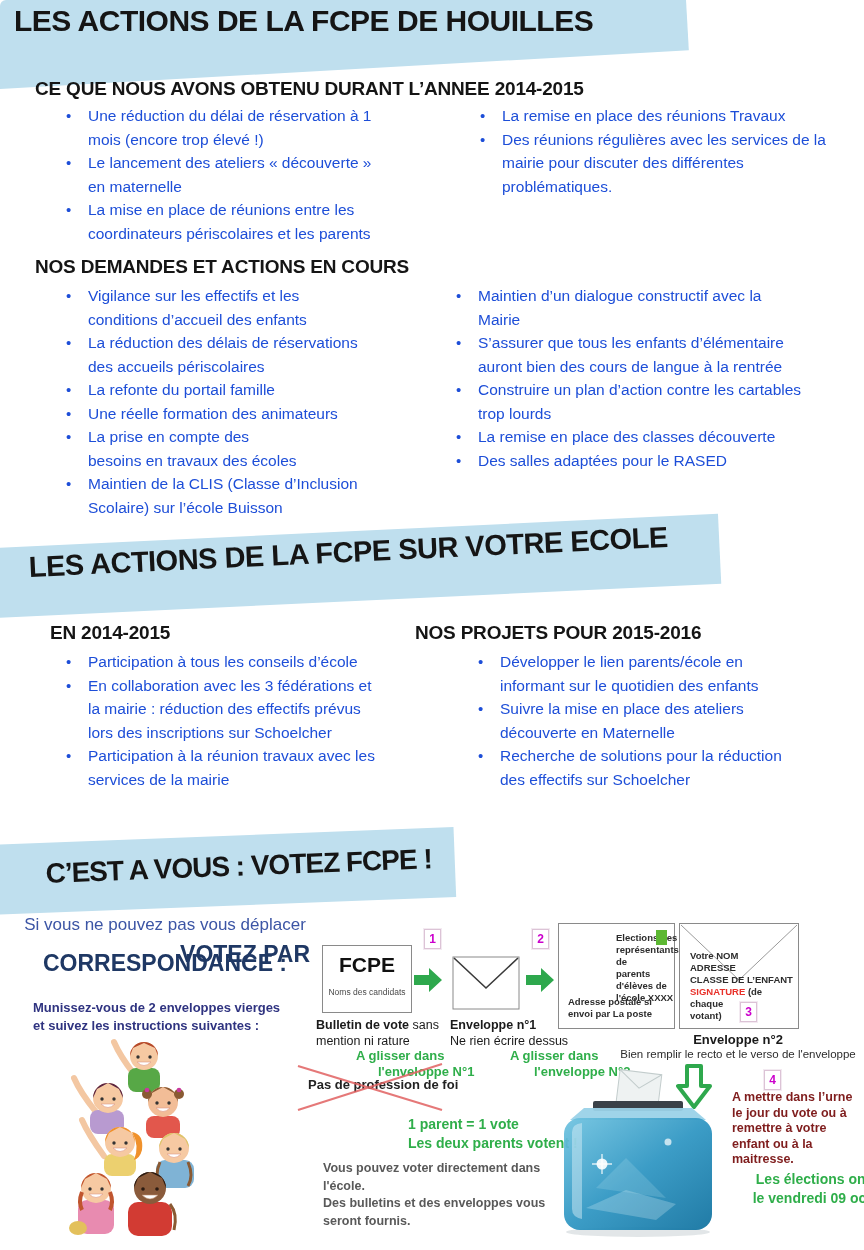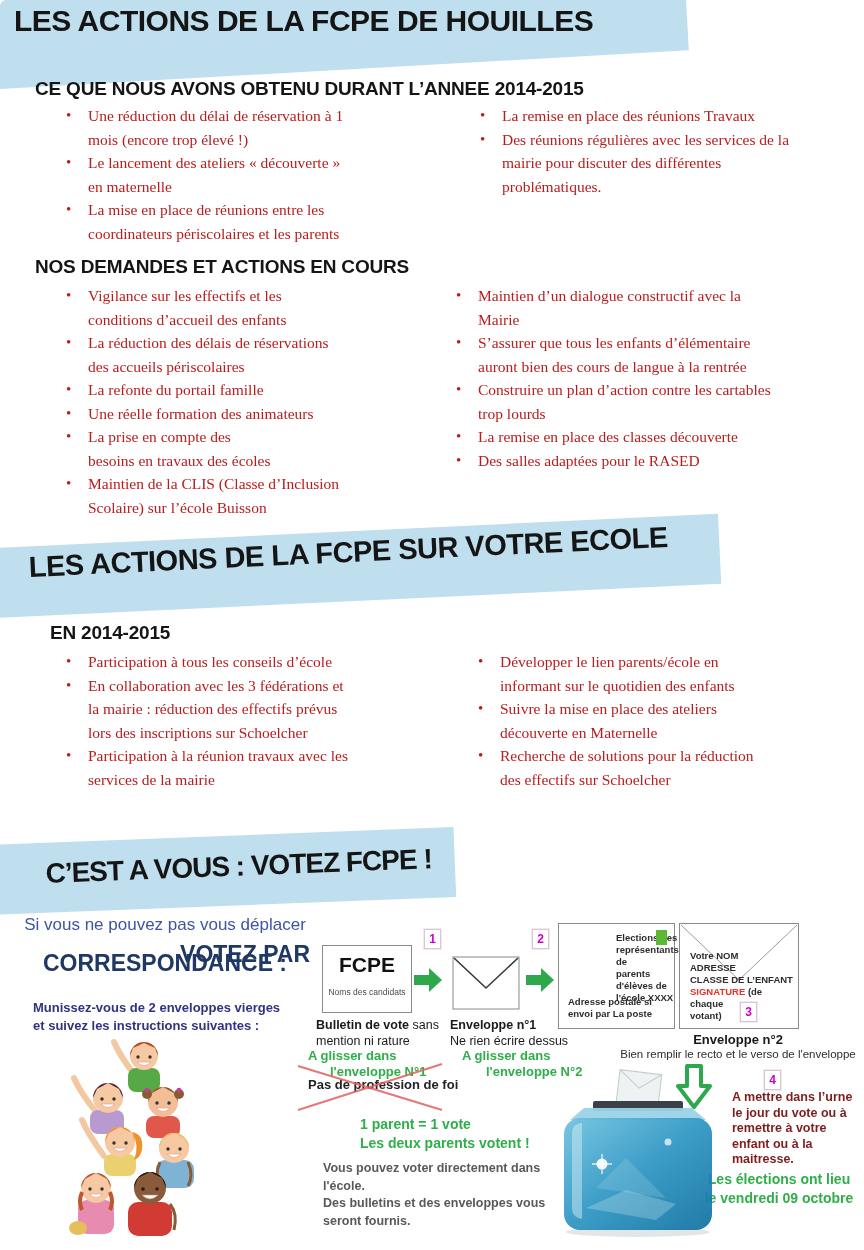--- a/index.html
+++ b/index.html
@@ -4,24 +4,24 @@
 <style>
   html,body{margin:0;padding:0;background:#fff;}
   #page{position:relative;width:864px;height:1250px;overflow:hidden;background:#fff;
         font-family:"Liberation Sans",sans-serif;color:#1a1a1a;border-radius:6px;}
   .abs{position:absolute;}
   .banner{background:var(--banner-blue,#bfdfee);}
   .banner-title{font-weight:bold;color:#151515;letter-spacing:-0.5px;white-space:nowrap;}
   .sec-head{font-weight:bold;font-size:19px;letter-spacing:-0.2px;color:#151515;white-space:nowrap;}
   ul.bullets{margin:0;padding:0;list-style:none;}
   ul.bullets li{position:relative;padding-left:30px;font-size:15.5px;line-height:23.5px;
-                white-space:pre-line;color:#b91c1c;font-family:Liberation Serif, serif;}
+                white-space:pre-line;color:#1d4ed8;}
   ul.bullets li::before{content:"•";position:absolute;left:8px;top:0;font-size:15px;}
   .navy{color:var(--navy,#1f3864);}
-  .green-txt{color:var(--green,#2fae4a);font-weight:bold;}
+  .green-txt{color:var(--green,#2fae4a);font-weight:bold;margin-left:48px;}
   .card{background:#fff;border:1px solid #8a8a8a;box-sizing:border-box;}
   .step-badge{width:15px;height:18px;background:#fff;border:1px solid #dcc3d6;
               box-shadow:0 0 0 1px #f3eaf1;color:var(--magenta,#cc00cc);
               font-weight:bold;font-size:12px;text-align:center;line-height:18px;}
   .tiny{font-size:9.5px;font-weight:bold;line-height:12px;color:#2c2c2c;white-space:pre-line;}
   .pre{white-space:pre-line;}
   .sig-red{color:var(--red,#e8312a);font-weight:bold;}
 </style>
 </head>
 <body>
@@ -68,20 +68,21 @@
     <li>Construire un plan d’action contre les cartables
 trop lourds</li>
     <li>La remise en place des classes découverte</li>
     <li>Des salles adaptées pour le RASED</li>
   </ul>
 
   <div class="abs banner" style="left:-10px;top:531px;width:730px;height:70px;transform:rotate(-2.7deg);"></div>
   <div class="abs banner-title" style="left:28px;top:551px;font-size:29px;transform:rotate(-2.7deg);transform-origin:0 0;">LES ACTIONS DE LA FCPE SUR VOTRE ECOLE</div>
 
   <div class="abs sec-head" style="left:50px;top:622px;">EN 2014-2015</div>
+  <div class="abs sec-head" style="left:415px;top:622px;">NOS PROJETS POUR 2015-2016</div>
   <ul class="bullets abs" style="left:58px;top:650px;width:370px;">
     <li>Participation à tous les conseils d’école</li>
     <li>En collaboration avec les 3 fédérations et
 la mairie : réduction des effectifs prévus
 lors des inscriptions sur Schoelcher</li>
     <li>Participation à la réunion travaux avec les
 services de la mairie</li>
   </ul>
   <ul class="bullets abs" style="left:470px;top:650px;width:370px;">
     <li>Développer le lien parents/école en

